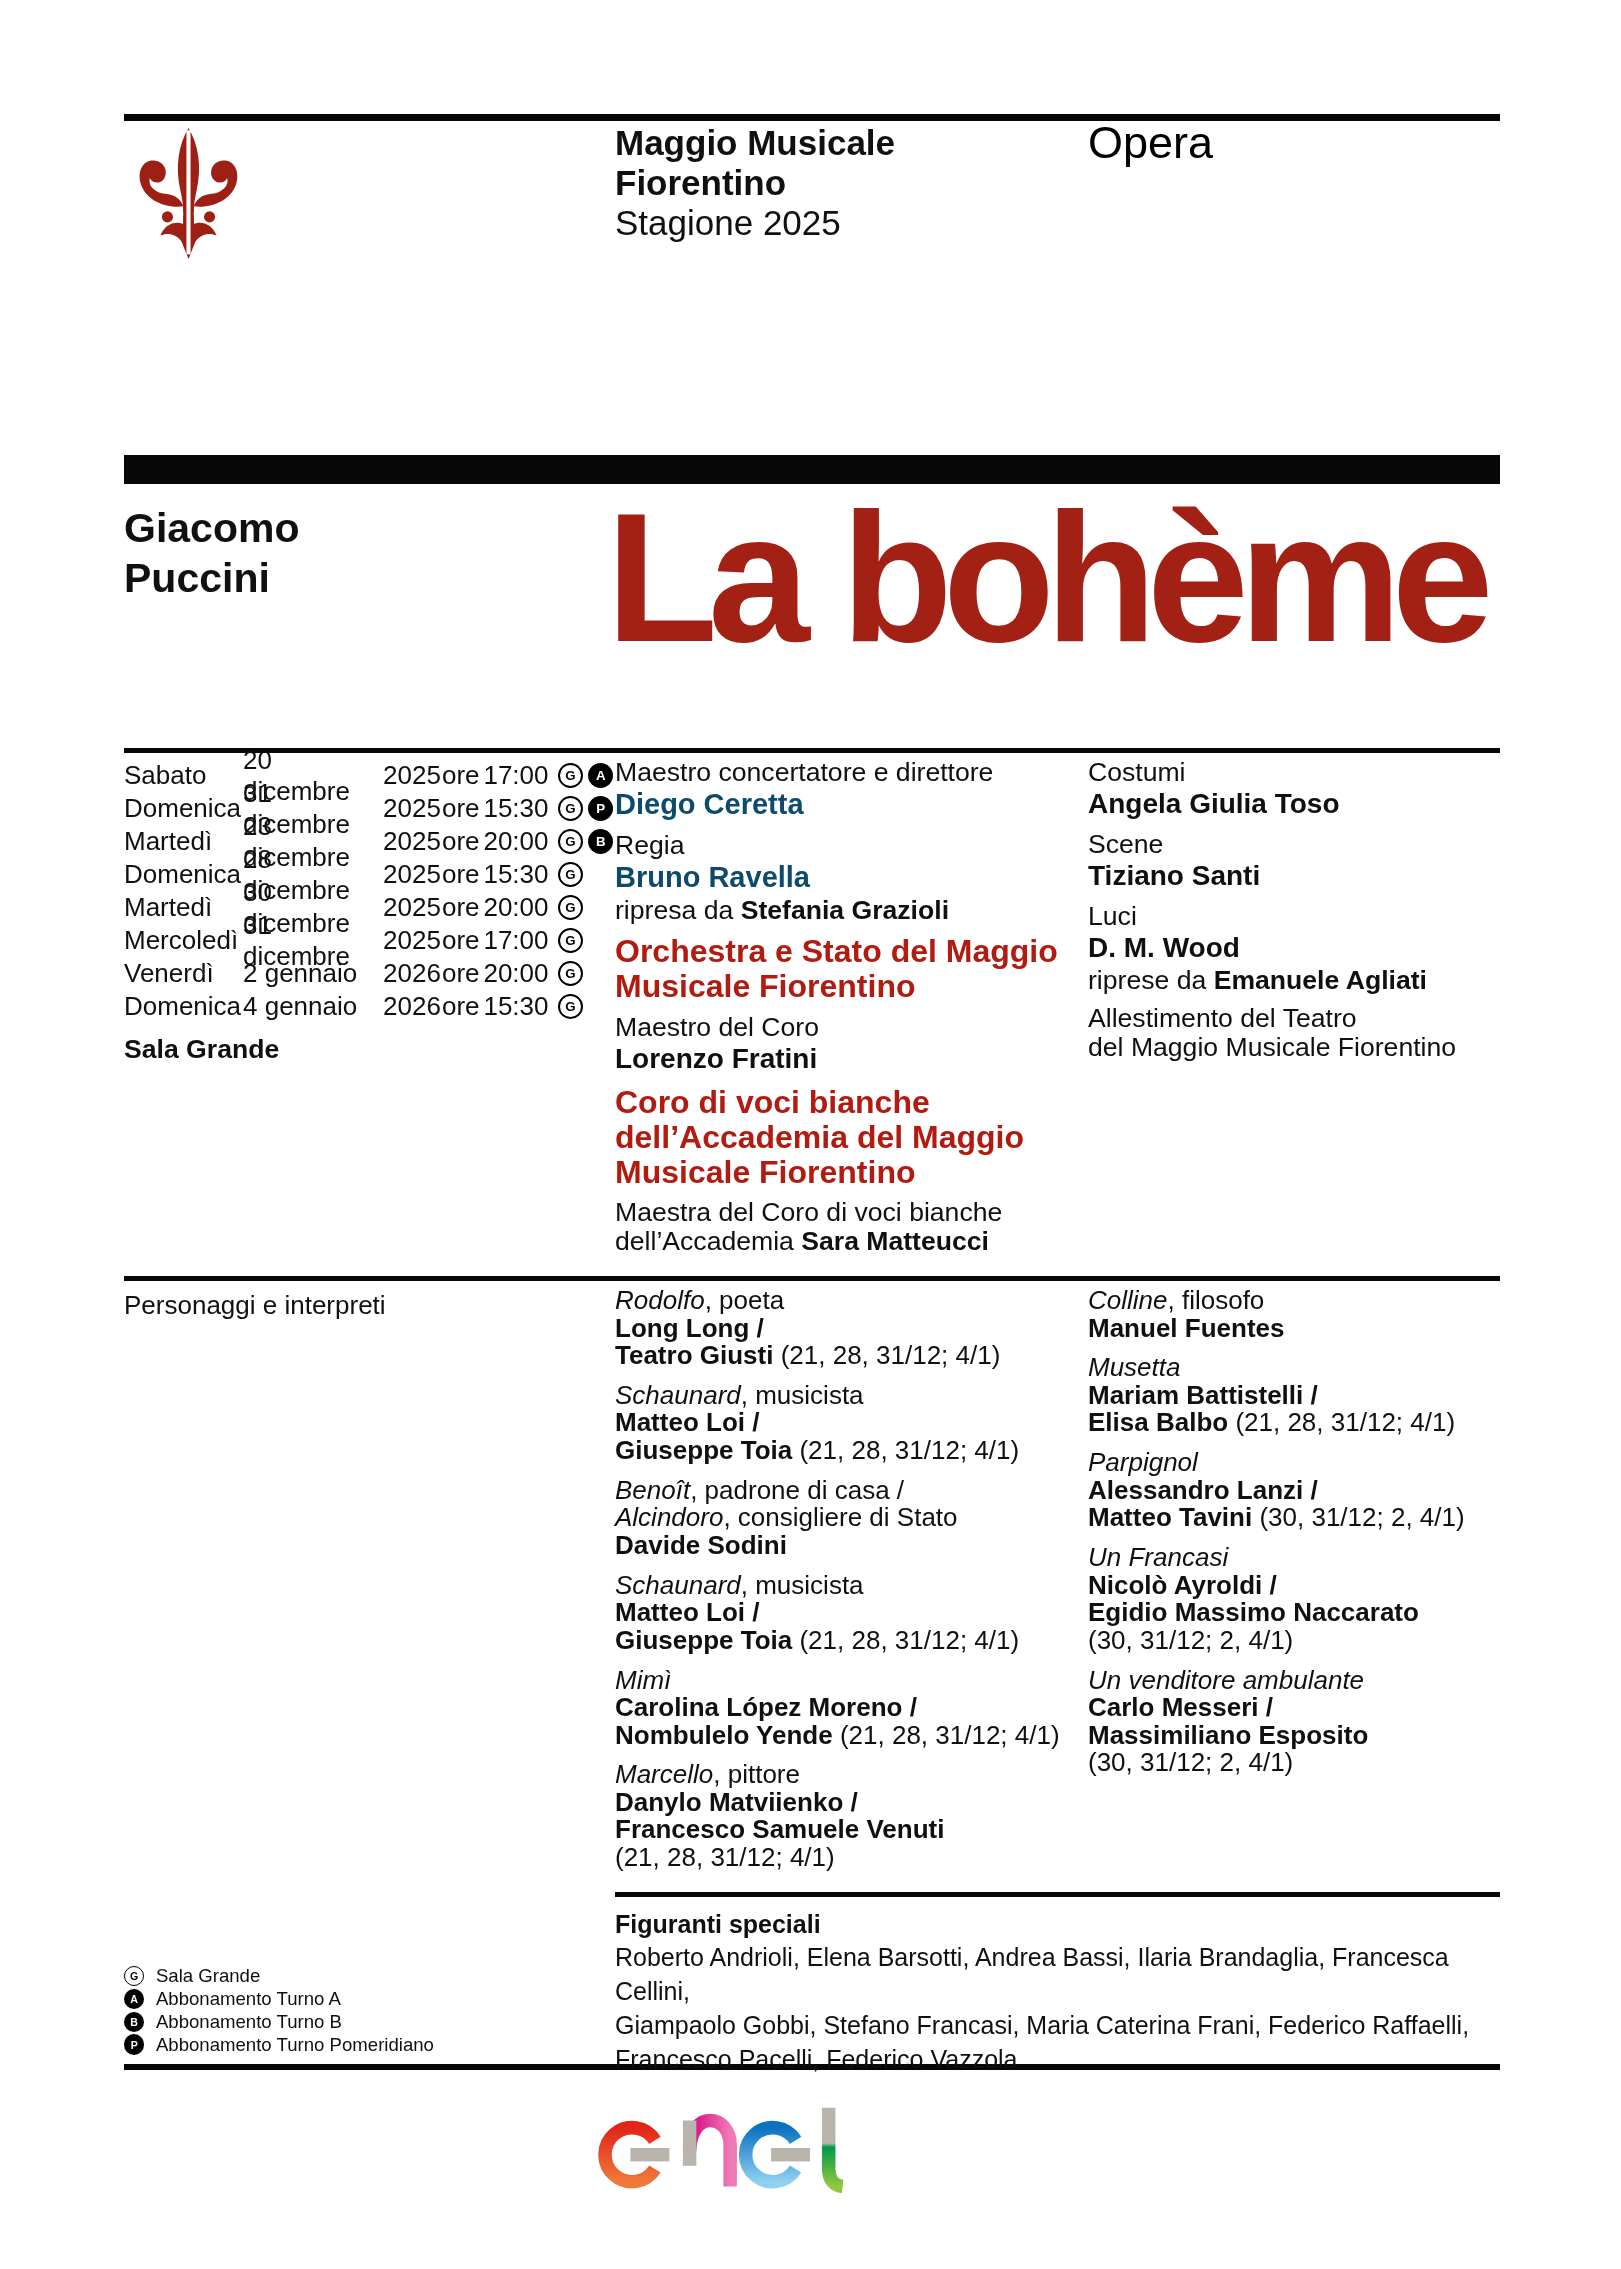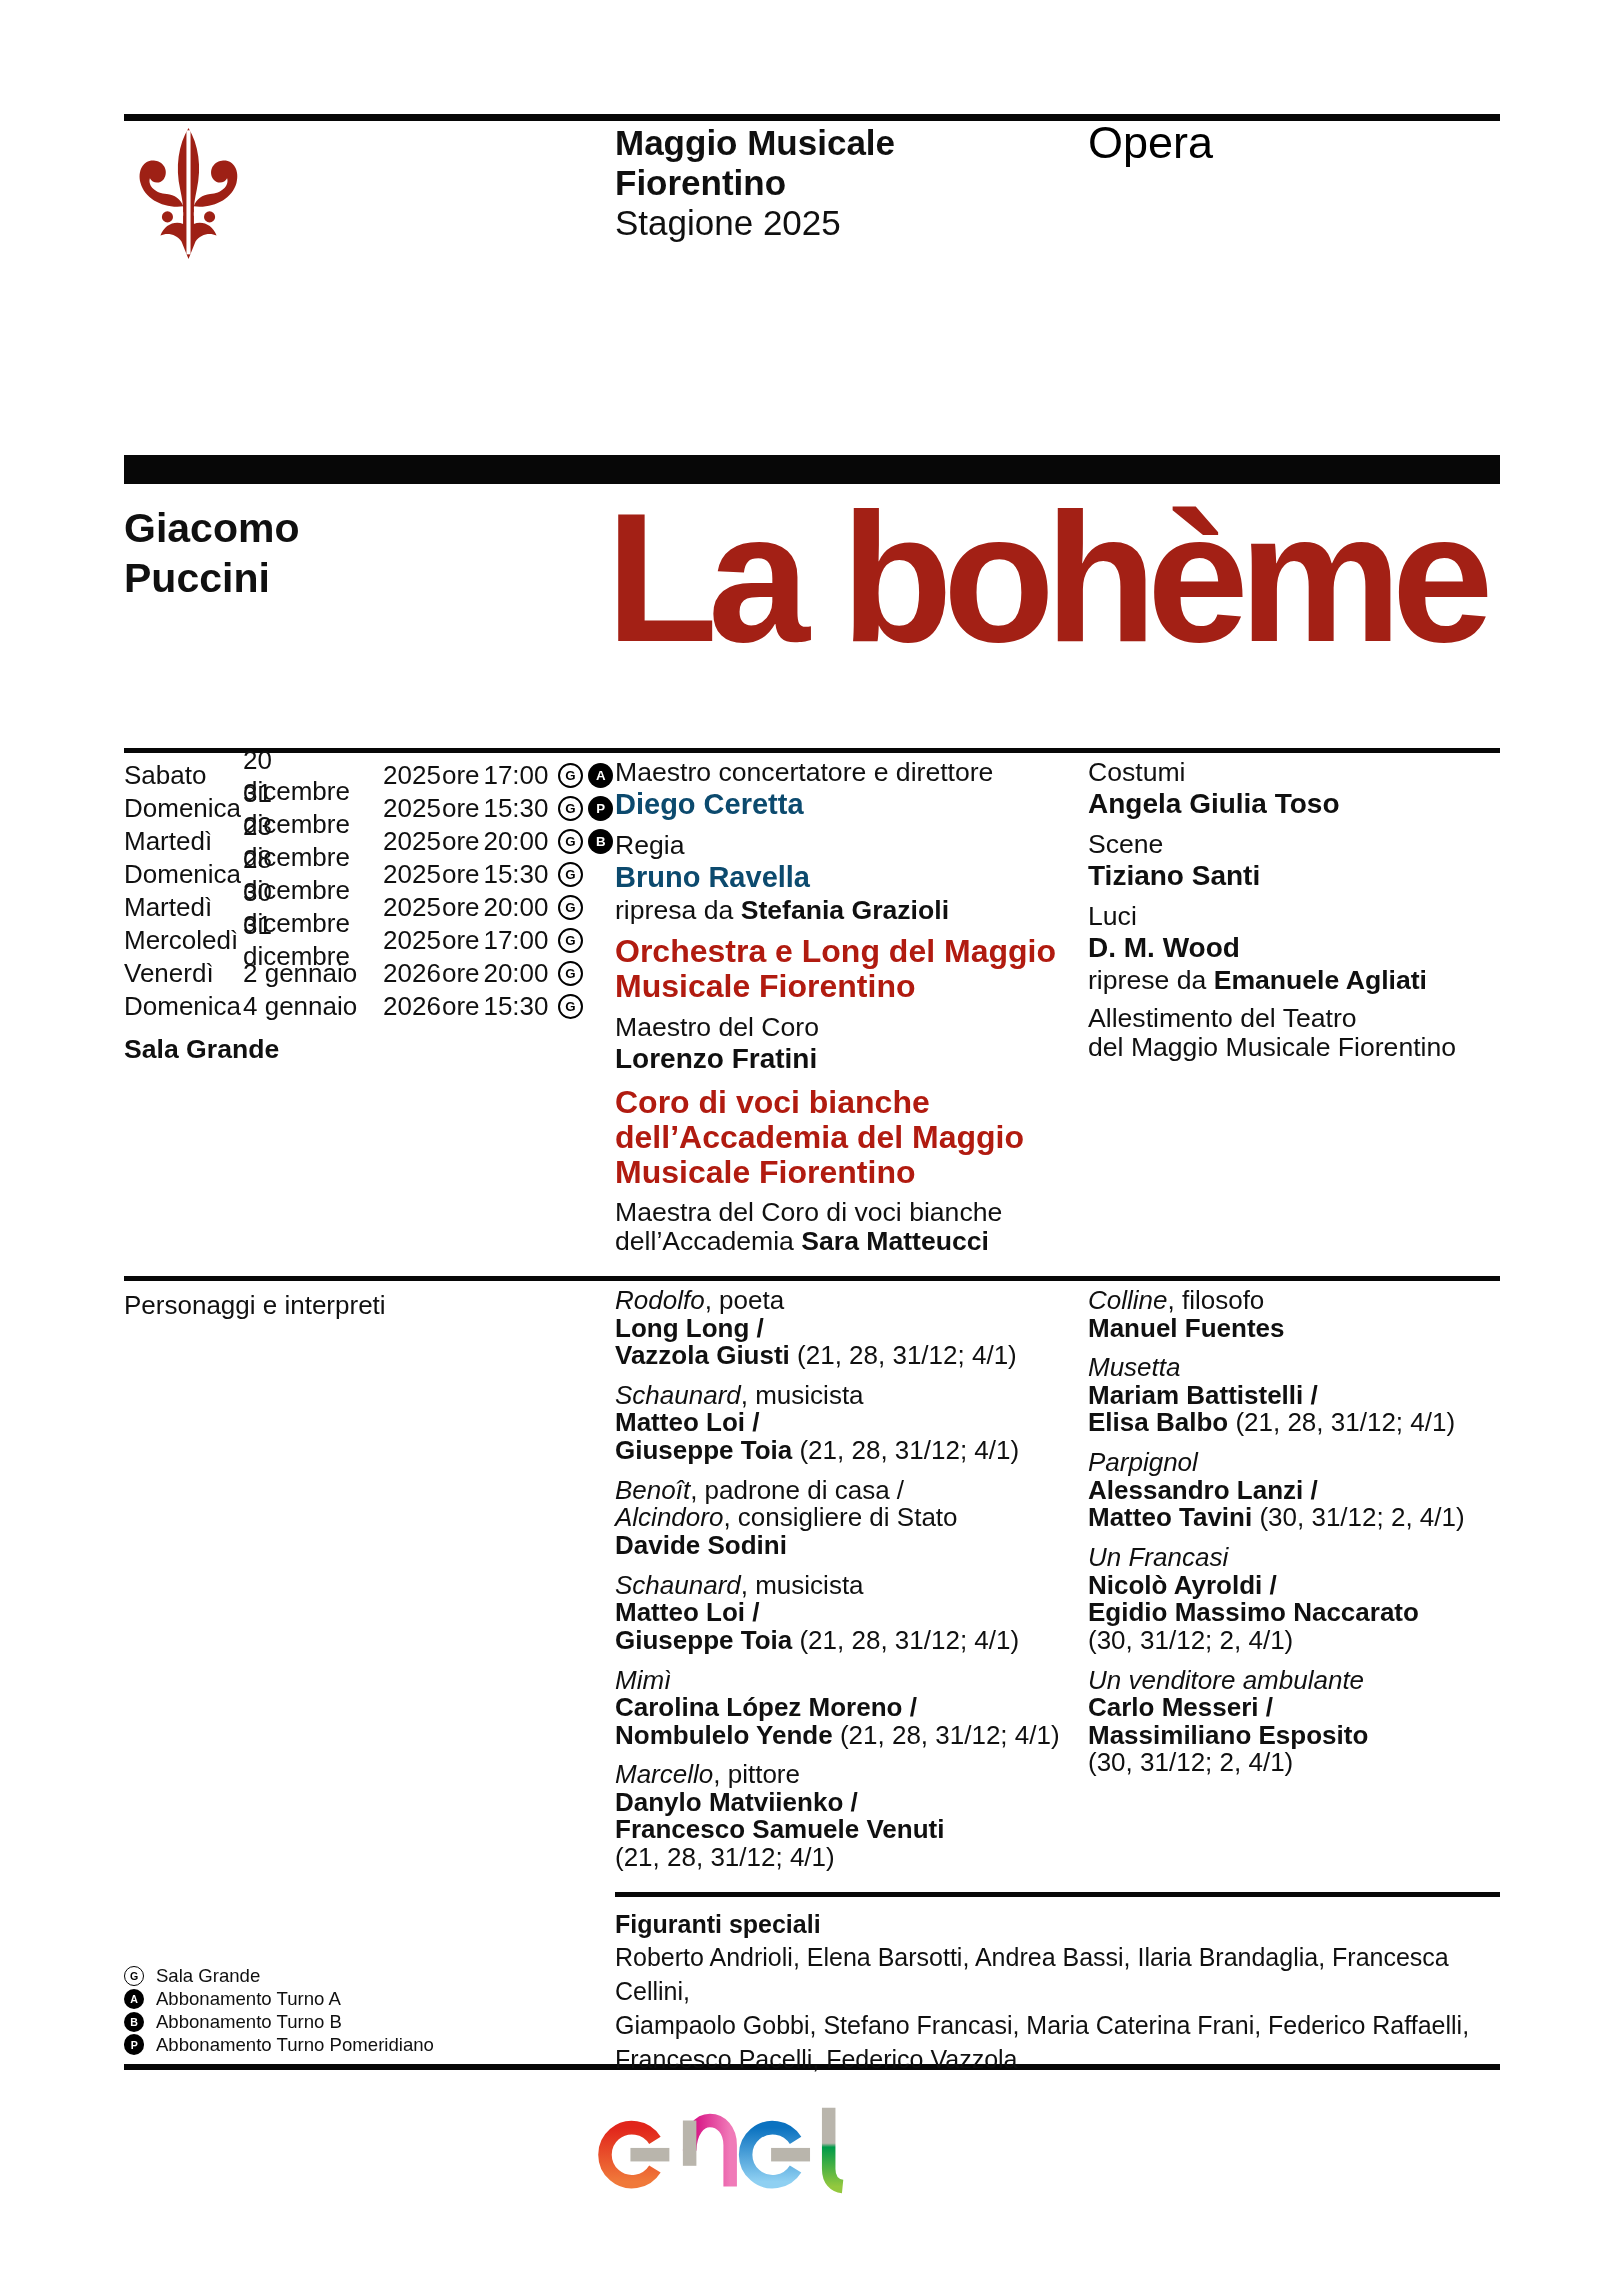--- a/index.html
+++ b/index.html
@@ -191,21 +191,21 @@
 <div class="col" id="credits-mid">
   <div class="group">
     <div class="lab">Maestro concertatore e direttore</div>
     <div class="red-name">Diego Ceretta</div>
   </div>
   <div class="group">
     <div class="lab">Regia</div>
     <div class="red-name">Bruno Ravella</div>
     <div class="note"><span>ripresa da</span> <b>Stefania Grazioli</b></div>
   </div>
-  <div class="red-org">Orchestra e Long del Maggio
+  <div class="red-org">Orchestra e Stato del Maggio
 Musicale Fiorentino</div>
   <div class="group">
     <div class="lab">Maestro del Coro</div>
     <div class="bname">Lorenzo Fratini</div>
   </div>
   <div class="red-org">Coro di voci bianche
 dell’Accademia del Maggio
 Musicale Fiorentino</div>
   <div class="group lab"><span class="pre">Maestra del Coro di voci bianche
 dell’Accademia</span> <b>Sara Matteucci</b></div>
@@ -227,21 +227,21 @@
   </div>
   <div class="lab pre">Allestimento del Teatro
 del Maggio Musicale Fiorentino</div>
 </div>
 
 <div class="abs" id="personaggi">Personaggi e interpreti</div>
 <div class="cast" id="cast-mid">
     <div class="entry">
       <div class="rline"><i>Rodolfo</i><span>, poeta</span></div>
       <div class="nline"><b>Long Long /</b></div>
-      <div class="nline"><b>Vazzola Giusti</b><span> (21, 28, 31/12; 4/1)</span></div>
+      <div class="nline"><b>Teatro Giusti</b><span> (21, 28, 31/12; 4/1)</span></div>
     </div>
     <div class="entry">
       <div class="rline"><i>Schaunard</i><span>, musicista</span></div>
       <div class="nline"><b>Matteo Loi /</b></div>
       <div class="nline"><b>Giuseppe Toia</b><span> (21, 28, 31/12; 4/1)</span></div>
     </div>
     <div class="entry">
       <div class="rline"><i>Benoît</i><span>, padrone di casa /</span></div>
       <div class="rline"><i>Alcindoro</i><span>, consigliere di Stato</span></div>
       <div class="nline"><b>Davide Sodini</b></div>

